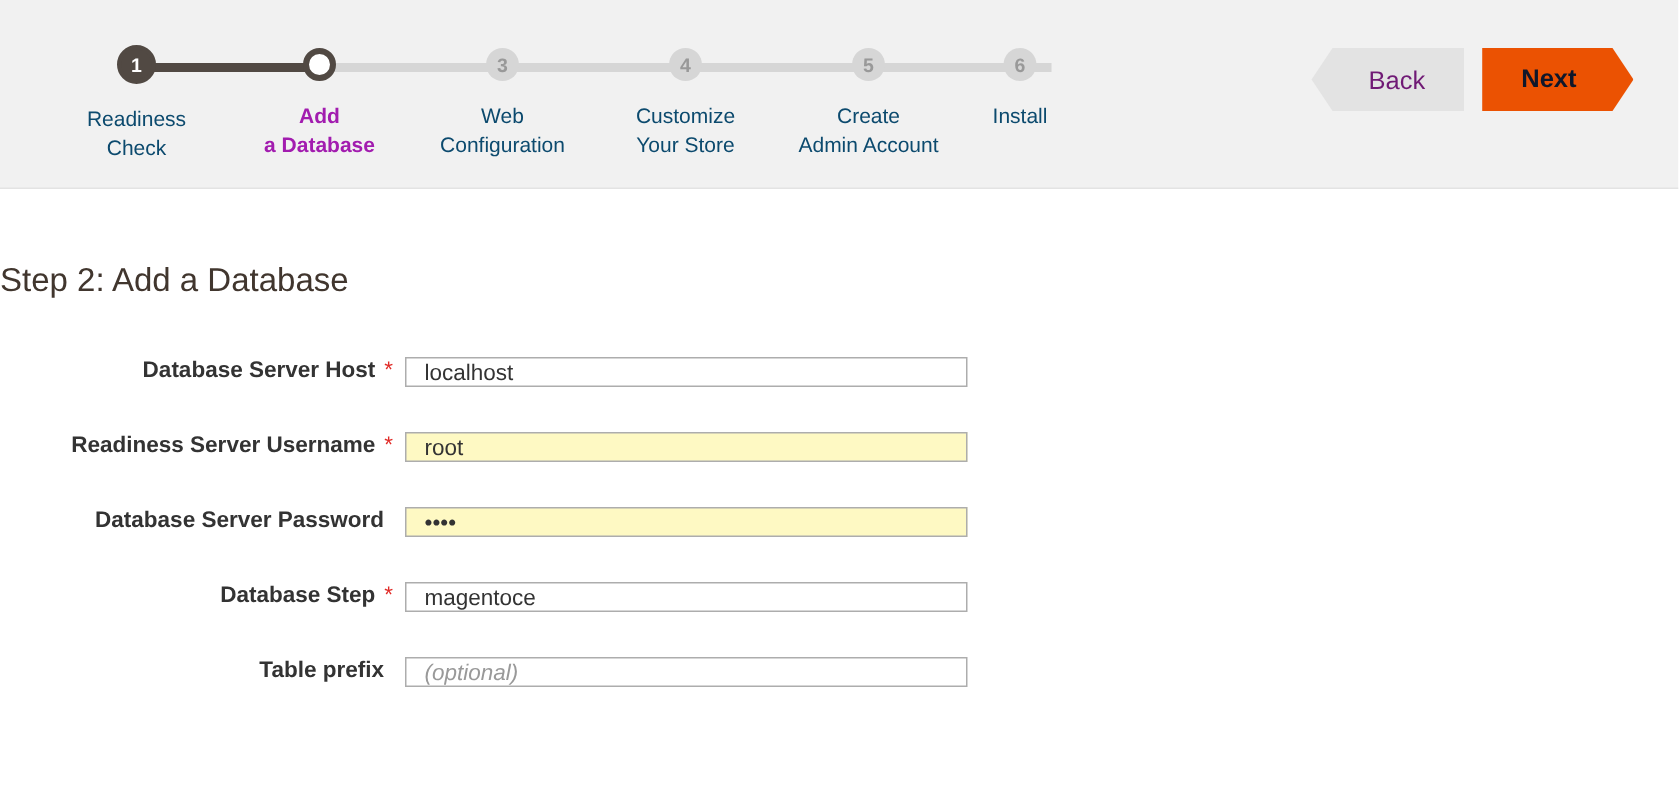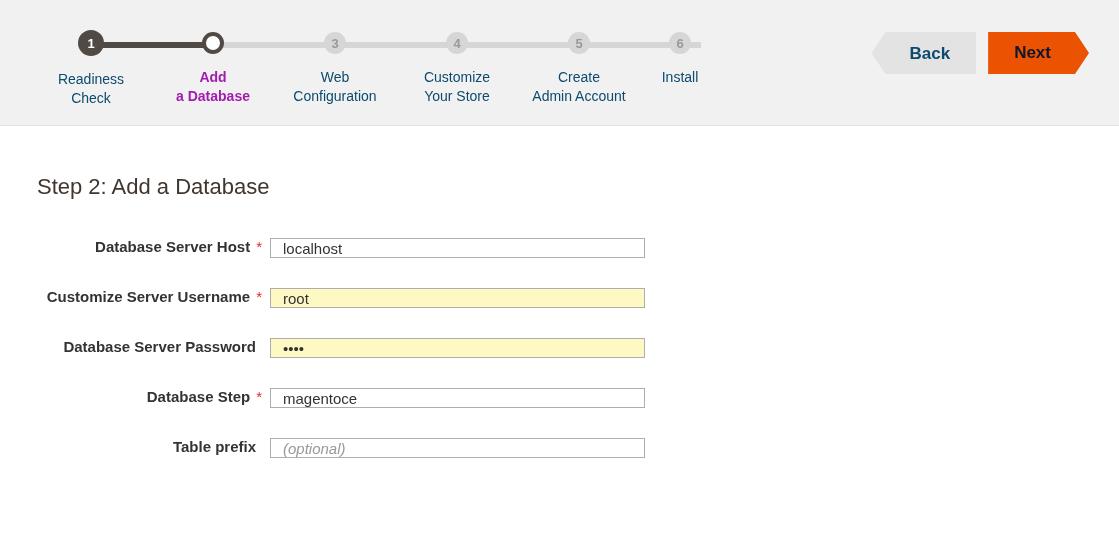--- a/index.html
+++ b/index.html
@@ -6,23 +6,23 @@
     body { font-family: Arial, Helvetica, sans-serif; font-size:14px; color:#333; background:#fff; }
     .header {
       background:#f1f1f1;
       border-bottom:1px solid #e3e3e3;
       padding:32px 30px 14px 30px;
       position:relative;
       min-height:126px;
     }
     .buttons-top { position:absolute; top:32px; right:30px; display:flex; gap:12px; }
     .back-btn {
-      background:#e3e3e3; color:#0c4a6e; border:none; height:42px;
+      background:#e3e3e3; color:#701a75; border:none; height:42px;
       display:flex; align-items:center; padding:2px 26px 0 38px;
-      font-size:17px; font-weight:700; cursor:pointer; position:relative;
+      font-size:17px; font-weight:400; cursor:pointer; position:relative;
       clip-path: polygon(14px 0, 100% 0, 100% 100%, 14px 100%, 0 50%);
     }
     .next-btn {
       background:#eb5202; color:#0f172a; border:none; height:42px;
       display:flex; align-items:center; padding:0 38px 0 26px;
       font-size:17px; font-weight:600; cursor:pointer; position:relative;
       clip-path: polygon(0 0, calc(100% - 14px) 0, 100% 50%, calc(100% - 14px) 100%, 0 100%);
     }
     .steps { display:flex; align-items:flex-start; position:relative; width:690px; }
     .step { flex:0 0 auto; width:122px; text-align:center; position:relative; }
@@ -37,21 +37,21 @@
     .step-label .line2 { display:block; }
     .step.active .step-label { color:#a21caf; font-weight:700; }
     .step-line {
       position:absolute; top:10px; left:61px; right:-61px; height:6px;
       background:#d6d6d6; z-index:1;
     }
     .step:last-child .step-line { display:none; }
     .step-line.filled { background:#514943; }
 
     .content { padding:48px 0 40px 0; }
-    .page-title { font-size:22px; font-weight:400; color:#41362e; margin-bottom:38px;padding-left:37px; }
+    .page-title { font-size:22px; font-weight:400; color:#41362e; margin-bottom:38px; }
     .form-row { display:flex; align-items:flex-start; margin-bottom:30px; }
     .form-label {
       width:270px; text-align:right; padding-right:8px;
       font-size:15px; color:#333; font-weight:600;
     }
     .req { color:#e02b27; margin-left:6px; font-weight:400; }
     .form-input {
       width:375px; height:20px; border:1px solid #adadad;
       padding:0 12px; font-size:15px; color:#333; font-family:inherit; outline:none;
     }
@@ -118,21 +118,21 @@
 
 <div class="content">
   <h1 class="page-title">Step 2: Add a Database</h1>
 
   <div class="form-row">
     <div class="form-label"><span>Database Server Host</span><span class="req">*</span></div>
     <input class="form-input" type="text" value="localhost" style="">
   </div>
 
   <div class="form-row">
-    <div class="form-label"><span>Customize Server Username</span><span class="req">*</span></div>
+    <div class="form-label"><span>Readiness Server Username</span><span class="req">*</span></div>
     <input class="form-input autofill" type="text" value="root" style="">
   </div>
 
   <div class="form-row">
     <div class="form-label"><span>Database Server Password</span><span class="req"></span></div>
     <input class="form-input autofill" type="text" value="••••" style="">
   </div>
 
   <div class="form-row">
     <div class="form-label"><span>Database Step</span><span class="req">*</span></div>

